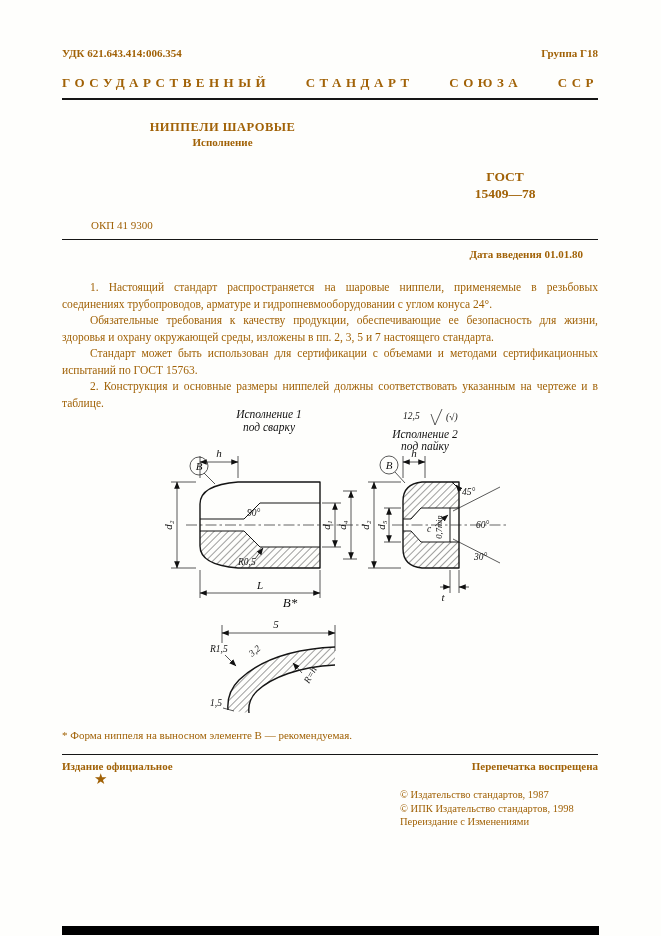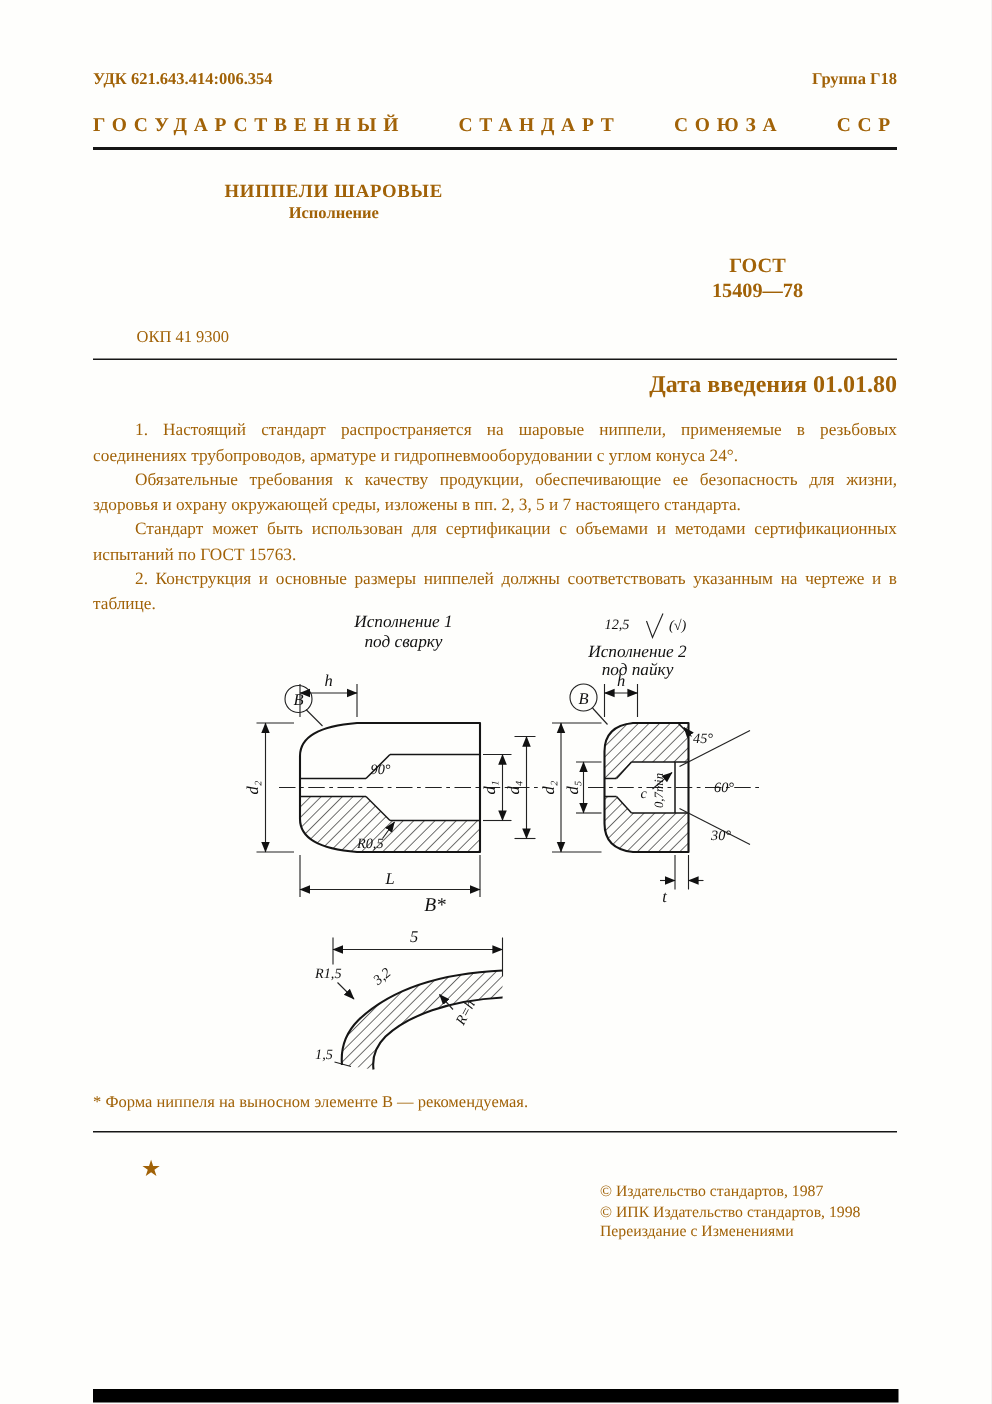--- a/index.html
+++ b/index.html
@@ -14,21 +14,21 @@
   .rule-okp{top:239px;height:1px;}
   .rule-foot{top:754px;height:1px;}
   .title-left{position:absolute;left:95px;width:255px;top:120px;text-align:center;}
   .t-subject{font-size:11px;font-weight:bold;margin-bottom:10px;}
   .t-title{font-size:12.5px;font-weight:bold;margin-bottom:1px;letter-spacing:0.5px;}
   .t-sub{font-size:11px;font-weight:bold;margin-bottom:10px;}
   .t-en{font-size:10.5px;line-height:13px;}
   .gost-num{position:absolute;left:430px;width:150px;top:124px;text-align:center;
             font-size:13.5px;font-weight:bold;line-height:17px;margin-top:44px;}
   .okp{position:absolute;left:70px;top:219px;font-size:11px;margin-left:21px;}
-  .date{position:absolute;right:63px;top:248px;font-size:16px;font-weight:bold;}
+  .date{position:absolute;right:78px;top:248px;font-size:11px;font-weight:bold;}
   .bodytext{position:absolute;left:62px;right:63px;top:279px;font-size:11.5px;line-height:16.5px;
             text-align:justify;}
   .bodytext p{margin:0;text-indent:28px;}
   .drawing{position:absolute;left:62px;top:407px;}
   .footnote{position:absolute;left:62px;right:63px;top:729px;font-size:11px;}
   .footer-row{position:absolute;left:62px;right:63px;top:760px;display:flex;
               justify-content:space-between;font-size:11px;font-weight:bold;}
   .star{position:absolute;left:94px;top:770px;font-size:15px;}
   .copyright{position:absolute;left:400px;right:63px;top:788px;
              font-size:10.5px;line-height:13.5px;}
@@ -270,20 +270,24 @@
       <g>
         <text class="dtext s9" x="247" y="277" transform="rotate(-62 247 277)">R=h</text>
         <line class="dline" x1="240" y1="266" x2="231" y2="256" marker-end="url(#arr)"></line>
       </g>
     </g>
   </svg>
 
   <div class="footnote">* Форма ниппеля на выносном элементе В — рекомендуемая.</div>
   <div class="rule rule-foot"></div>
 
+  <div class="footer-row">
+    <span>Издание официальное</span>
+    <span>Перепечатка воспрещена</span>
+  </div>
 
   <div class="star">★</div>
 
   <div class="copyright">
     <div>© Издательство стандартов, 1987</div>
     <div>© ИПК Издательство стандартов, 1998</div>
     <div>Переиздание с Изменениями</div>
   </div>
 
   <div class="bottom-bar"></div>

